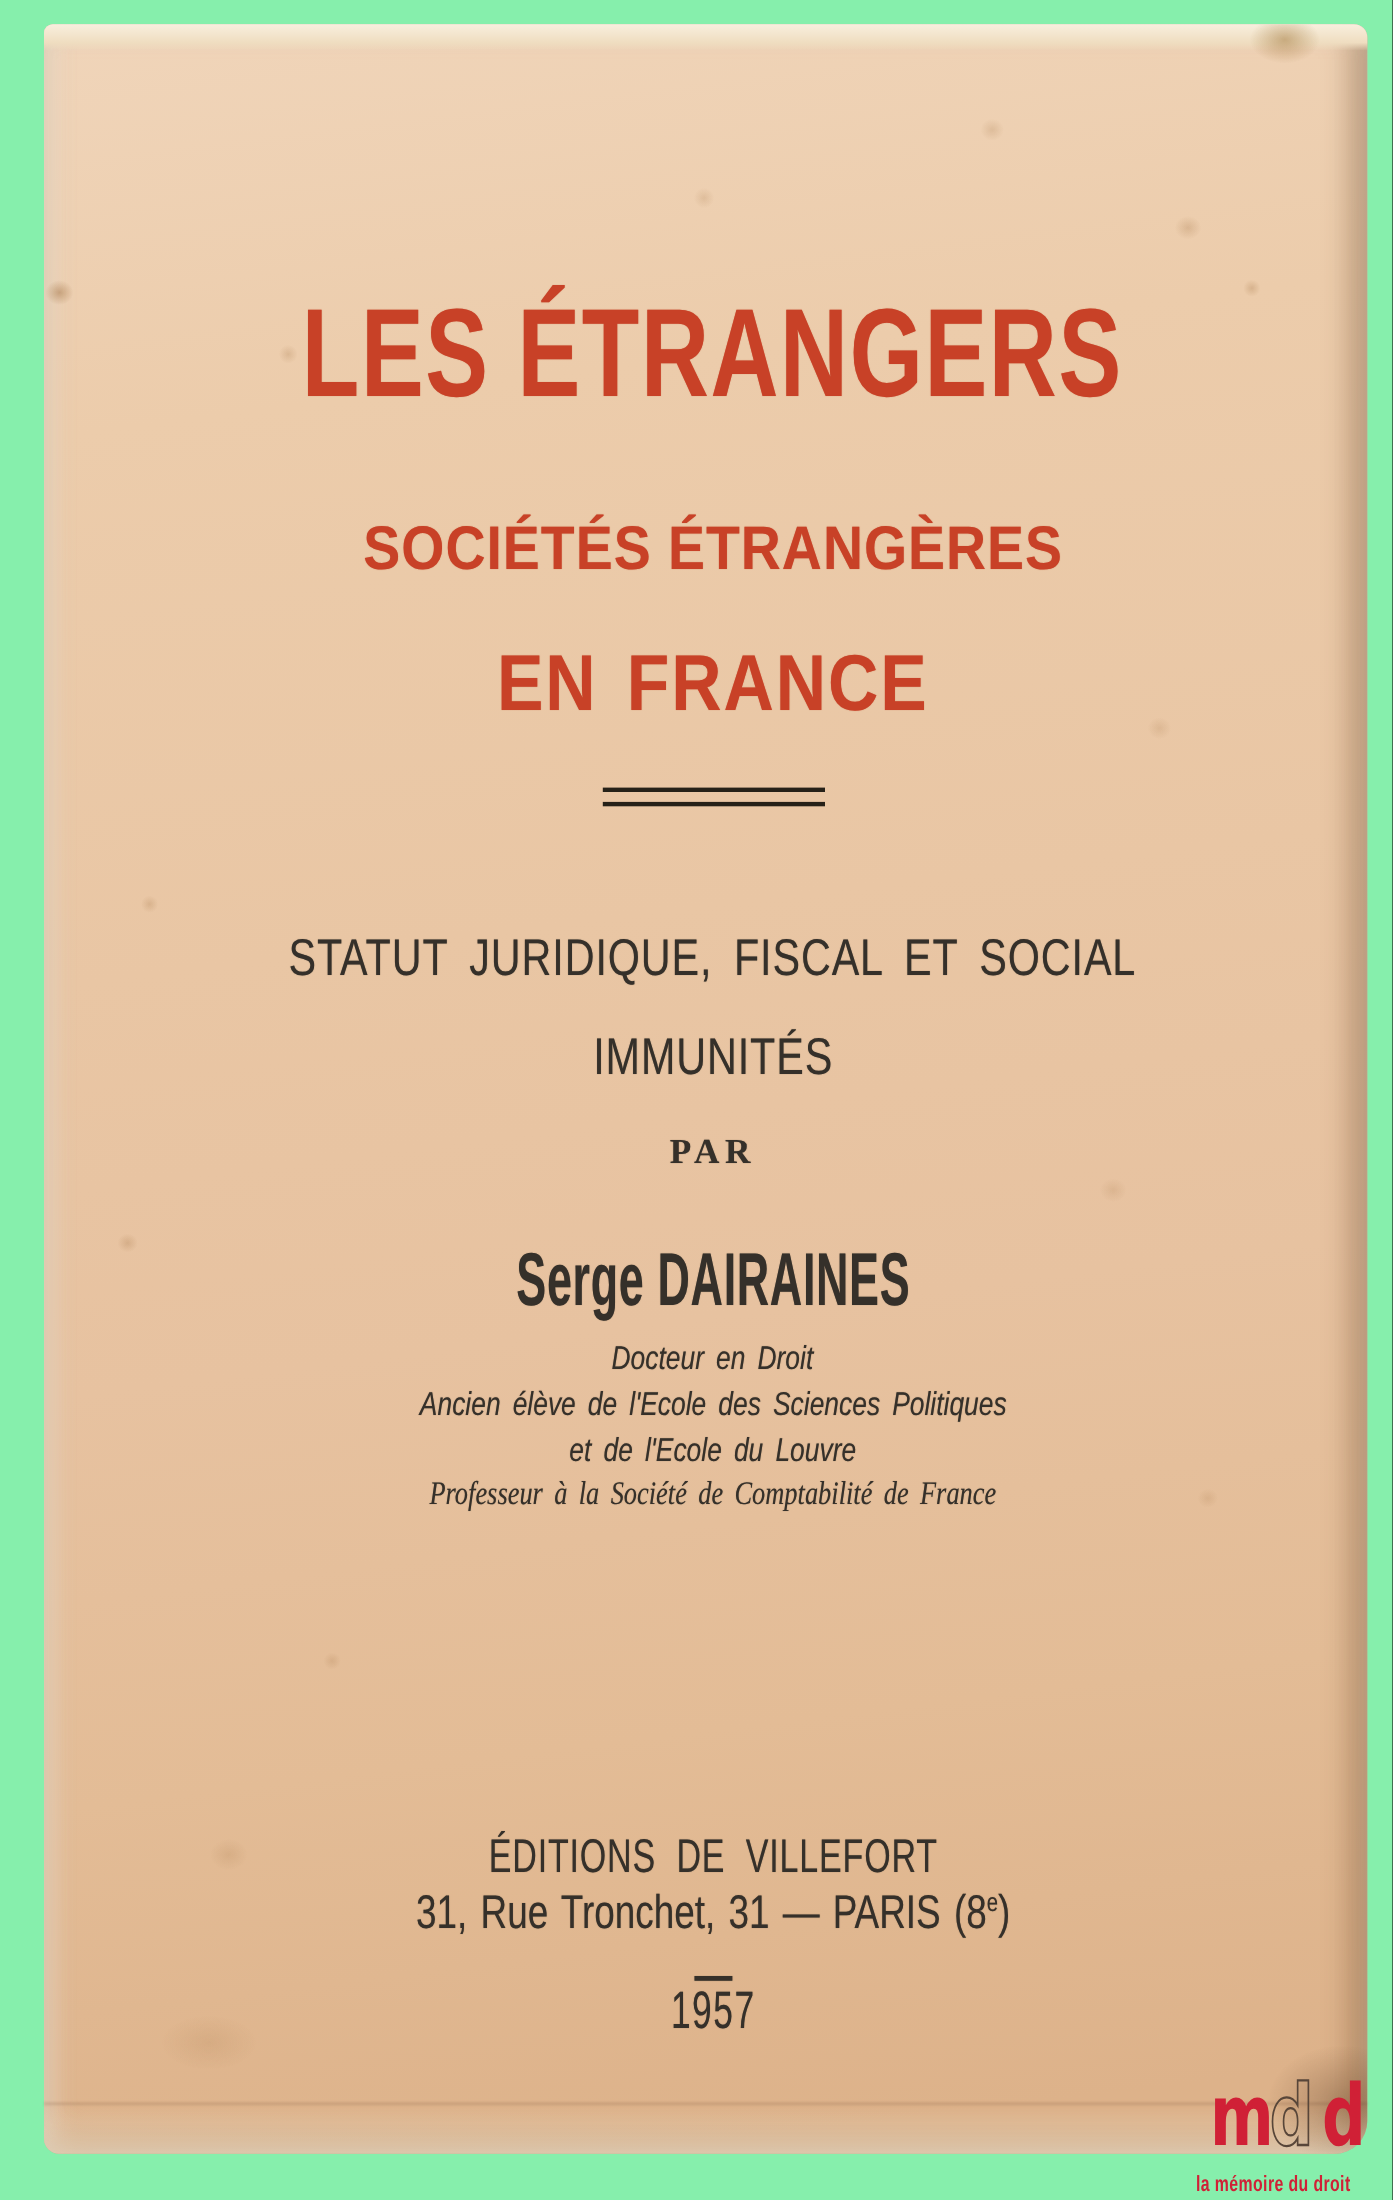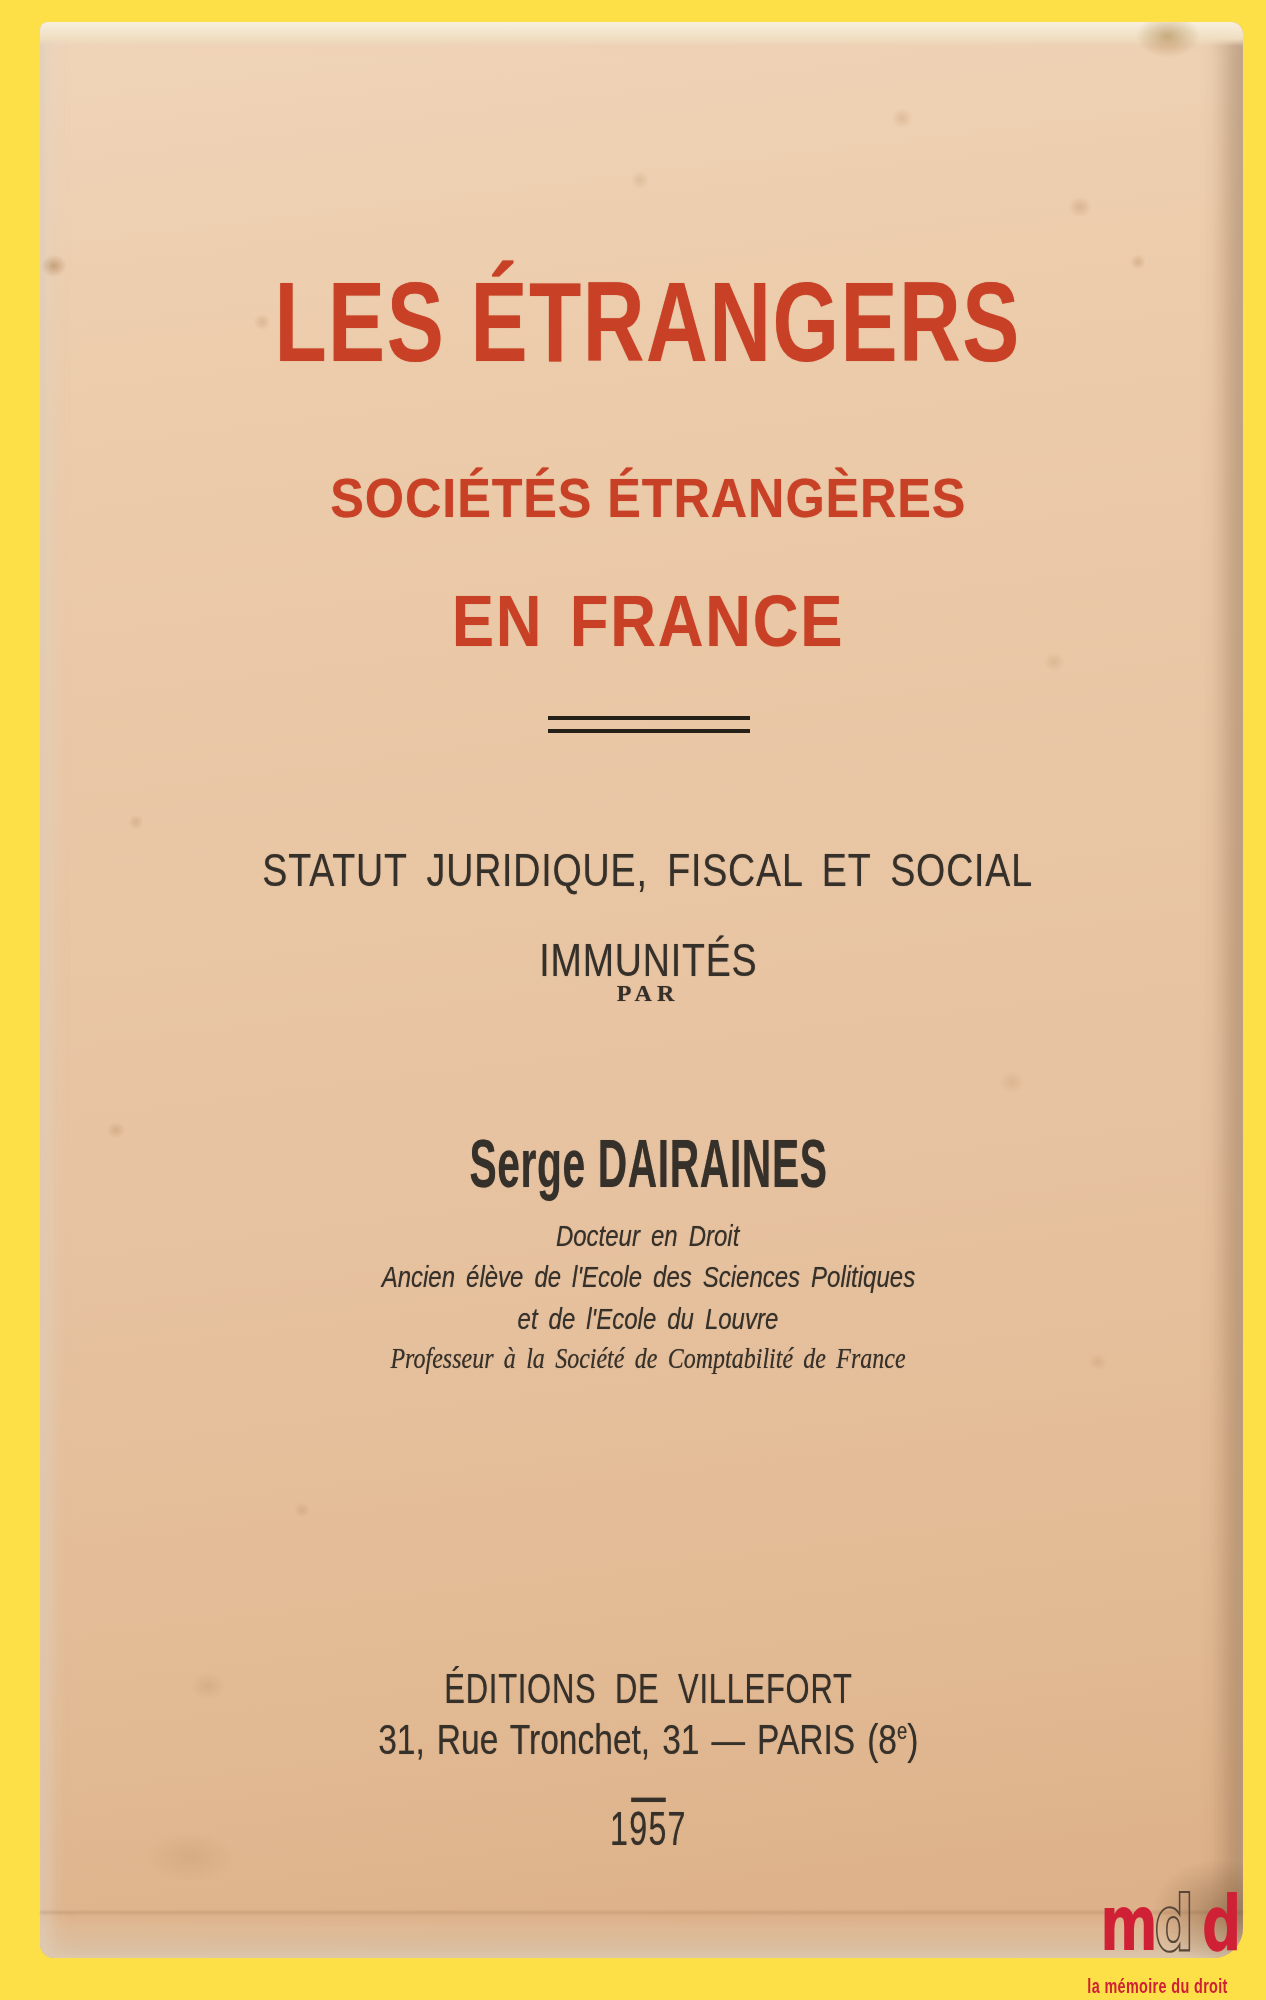--- a/index.html
+++ b/index.html
@@ -1,16 +1,16 @@
 <!DOCTYPE html>
 <html><head>
 <meta charset="utf-8">
 <style>
   html,body{margin:0;padding:0;background:#050505;}
-  .stage{position:relative;width:1266px;height:2000px;background:#fde047;overflow:hidden;
+  .stage{position:relative;width:1266px;height:2000px;background:#86efac;overflow:hidden;
          font-family:"Liberation Sans",sans-serif;}
   
   .cover{position:absolute;left:40px;top:22px;width:1203px;height:1936px;
          background:linear-gradient(173deg,#f0d5ba 0%,#ecccab 18%,#e9c6a4 42%,#e7c2a0 60%,#e3bc96 78%,#ddb28a 96%);
          border-radius:8px 12px 30px 14px;
          box-shadow:inset -16px 0 26px rgba(90,58,30,.28),
                     inset 0 -14px 30px rgba(95,60,30,.22),
                     inset 12px 0 20px rgba(255,247,230,.45),
                     inset 0 12px 16px rgba(255,250,238,.5);}
   .cover-top-edge{position:absolute;left:0;top:0;width:100%;height:24px;
@@ -52,21 +52,21 @@
   .t3{top:470px;font-size:56px;font-weight:700;}
   .t3 .cond{transform:scaleX(.90);letter-spacing:1px;}
   .t4{top:585px;font-size:72px;font-weight:700;}
   .t4 .cond{transform:scaleX(.88);letter-spacing:2px;word-spacing:8px;}
   .rule{position:absolute;left:548px;top:716px;width:202px;z-index:3;}
   .rule .bar{height:4px;background:#262118;margin-bottom:9px;}
   .s1{top:846px;font-size:47px;font-weight:400;}
   .s1 .cond{transform:scaleX(.80);word-spacing:.22em;letter-spacing:1px;}
   .s2{top:936px;font-size:47px;font-weight:400;}
   .s2 .cond{transform:scaleX(.80);letter-spacing:1px;}
-  .par{top:981px;font-size:24px;font-weight:700;font-family:"Liberation Serif",serif;letter-spacing:5px;}
+  .par{top:1030px;font-size:32px;font-weight:700;font-family:"Liberation Serif",serif;letter-spacing:5px;}
   .author{top:1129px;font-size:68px;font-weight:700;}
   .author .cond{transform:scaleX(.60);letter-spacing:1px;}
   .cred{font-size:30px;font-style:italic;font-weight:400;}
   .cred .cond{transform:scaleX(.80);word-spacing:.18em;}
   .cr1{top:1221px;}.cr2{top:1262px;}.cr3{top:1304px;}.cr4{top:1343px;font-family:Liberation Serif, serif;}
   .pub{top:1667px;font-size:43px;font-weight:400;}
   .pub .cond{transform:scaleX(.72);word-spacing:.3em;letter-spacing:1px;}
   .addr{top:1718px;font-size:43px;font-weight:400;text-decoration:underline;}
   .addr .cond{transform:scaleX(.78);word-spacing:.08em;}
   .addr sup{font-size:55%;vertical-align:super;}

